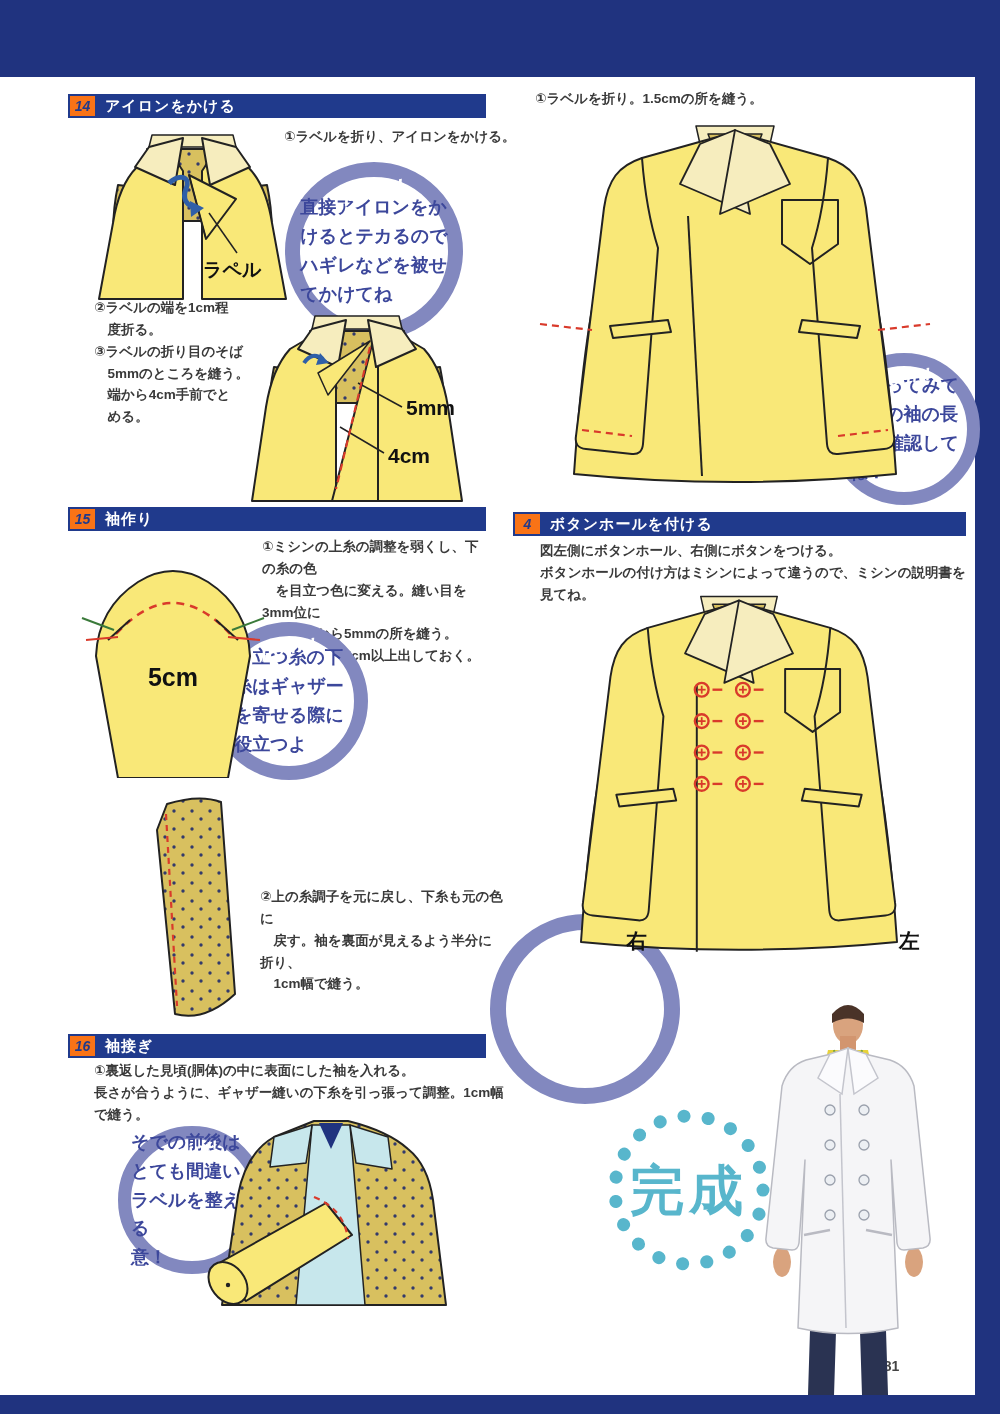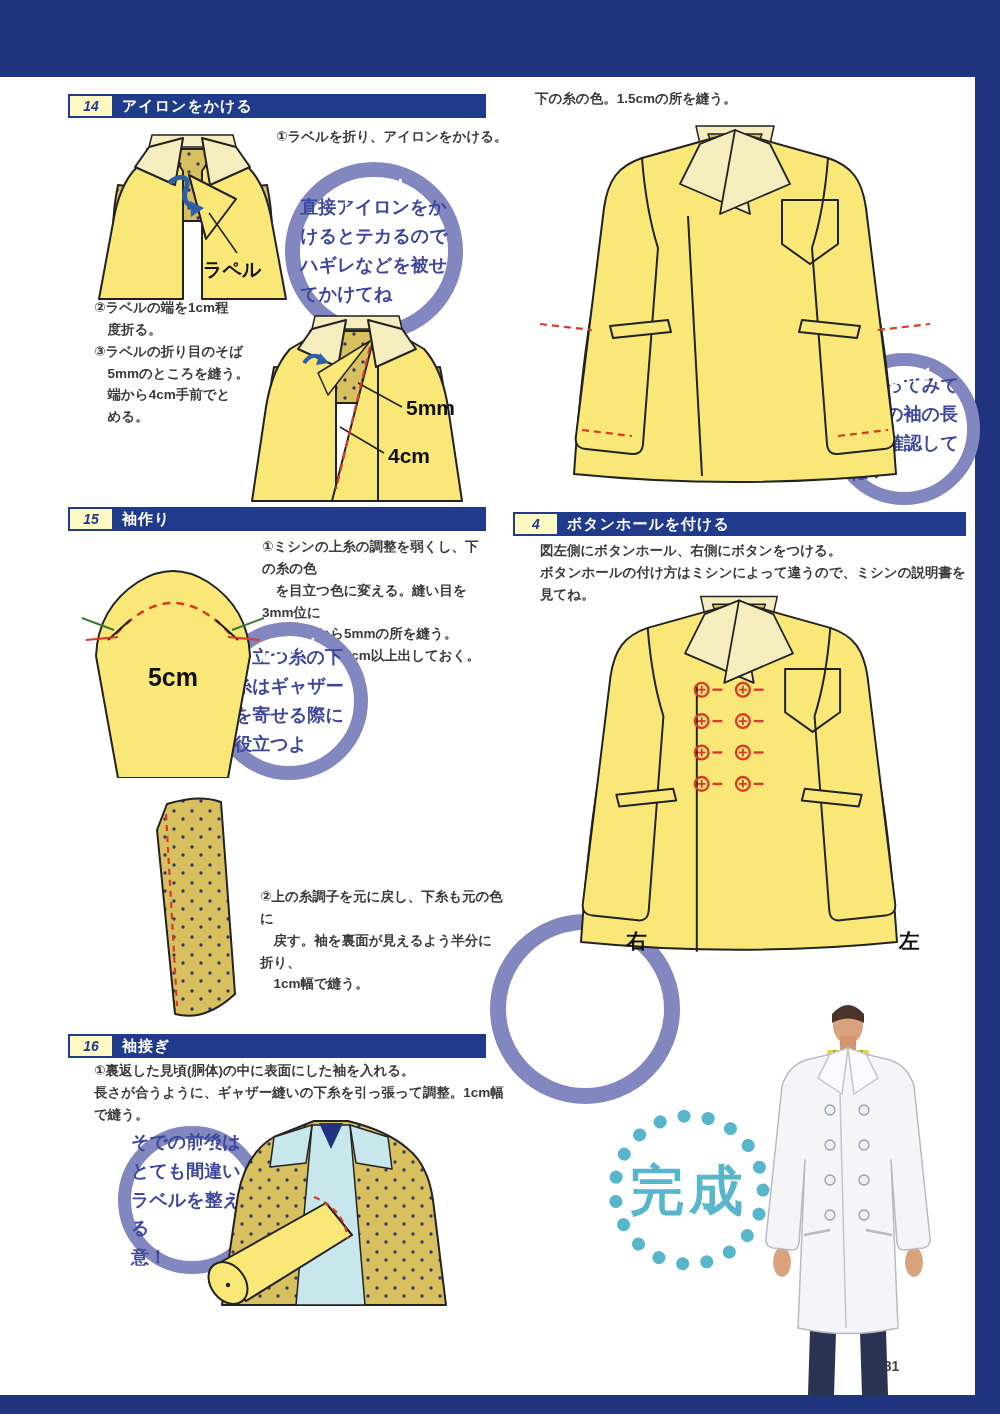--- a/index.html
+++ b/index.html
@@ -2,21 +2,21 @@
 <html><head>
 <meta charset="utf-8">
 <style>
   html,body{margin:0;padding:0;}
   body{width:1000px;height:1414px;position:relative;background:#ffffff;
        font-family:"Liberation Sans","DejaVu Sans",sans-serif;overflow:hidden;}
   .abs{position:absolute;}
   .band{background:#20337f;}
   .jtext{font-size:13.5px;font-weight:600;color:#3a3a3a;line-height:1.62;white-space:pre-wrap;}
   .sec-header{background:#203a8c;height:24px;display:flex;align-items:center;padding:2px;box-sizing:border-box;}
-  .sec-num{background:#fef9c3;color:#203a8c;font-weight:bold;font-style:italic;width:42px;height:20px;
+  .sec-num{background:#f97316;color:#203a8c;font-weight:bold;font-style:italic;width:25px;height:20px;
            display:flex;align-items:center;justify-content:center;font-size:14px;flex:0 0 auto;}
   .sec-title{color:#ffffff;font-weight:bold;font-size:15px;margin-left:10px;letter-spacing:1px;white-space:nowrap;}
   .point{border-radius:50%;border:15px solid #8288bf;background:#ffffff;box-sizing:border-box;}
   .point-tag{position:absolute;top:2px;left:50%;transform:translateX(-50%) rotate(-9deg);
              color:#ffffff;font-weight:bold;font-style:italic;font-size:20px;letter-spacing:1px;}
   .point-body{display:flex;align-items:center;justify-content:center;height:100%;
               white-space:pre-wrap;color:#3c479b;font-weight:bold;font-size:18px;line-height:1.6;text-align:left;}
   .pagenum{font-size:14px;font-weight:bold;color:#444;}
   svg text{font-family:"Liberation Sans","DejaVu Sans",sans-serif;}
 </style>
@@ -37,28 +37,28 @@
 </div>
 <div class="abs sec-header" style="left:68px;top:1034px;width:418px">
   <span class="sec-num">16</span>
   <span class="sec-title">袖接ぎ</span>
 </div>
 <div class="abs sec-header" style="left:513px;top:512px;width:453px">
   <span class="sec-num">4</span>
   <span class="sec-title">ボタンホールを付ける</span>
 </div>
 
-<div class="abs jtext" style="left:276px;top:126px">①ラベルを折り、アイロンをかける。</div>
+<div class="abs jtext" style="left:284px;top:126px">①ラベルを折り、アイロンをかける。</div>
 <div class="abs jtext" style="left:94px;top:297px;width:215px">②ラベルの端を1cm程
 　度折る。
 ③ラベルの折り目のそば
 　5mmのところを縫う。
 　端から4cm手前でと
 　める。</div>
-<div class="abs jtext" style="left:535px;top:88px">下の糸の色。1.5cmの所を縫う。</div>
+<div class="abs jtext" style="left:535px;top:88px">①ラベルを折り。1.5cmの所を縫う。</div>
 <div class="abs jtext" style="left:262px;top:536px;width:230px">①ミシンの上糸の調整を弱くし、下の糸の色
 　を目立つ色に変える。縫い目を3mm位に
 　し、端から5mmの所を縫う。
 　両端は糸を5cm以上出しておく。</div>
 <div class="abs jtext" style="left:260px;top:886px;width:245px">②上の糸調子を元に戻し、下糸も元の色に
 　戻す。袖を裏面が見えるよう半分に折り、
 　1cm幅で縫う。</div>
 <div class="abs jtext" style="left:94px;top:1060px;width:410px">①裏返した見頃(胴体)の中に表面にした袖を入れる。
 長さが合うように、ギャザー縫いの下糸を引っ張って調整。1cm幅で縫う。</div>
 <div class="abs jtext" style="left:540px;top:540px;width:430px">図左側にボタンホール、右側にボタンをつける。

